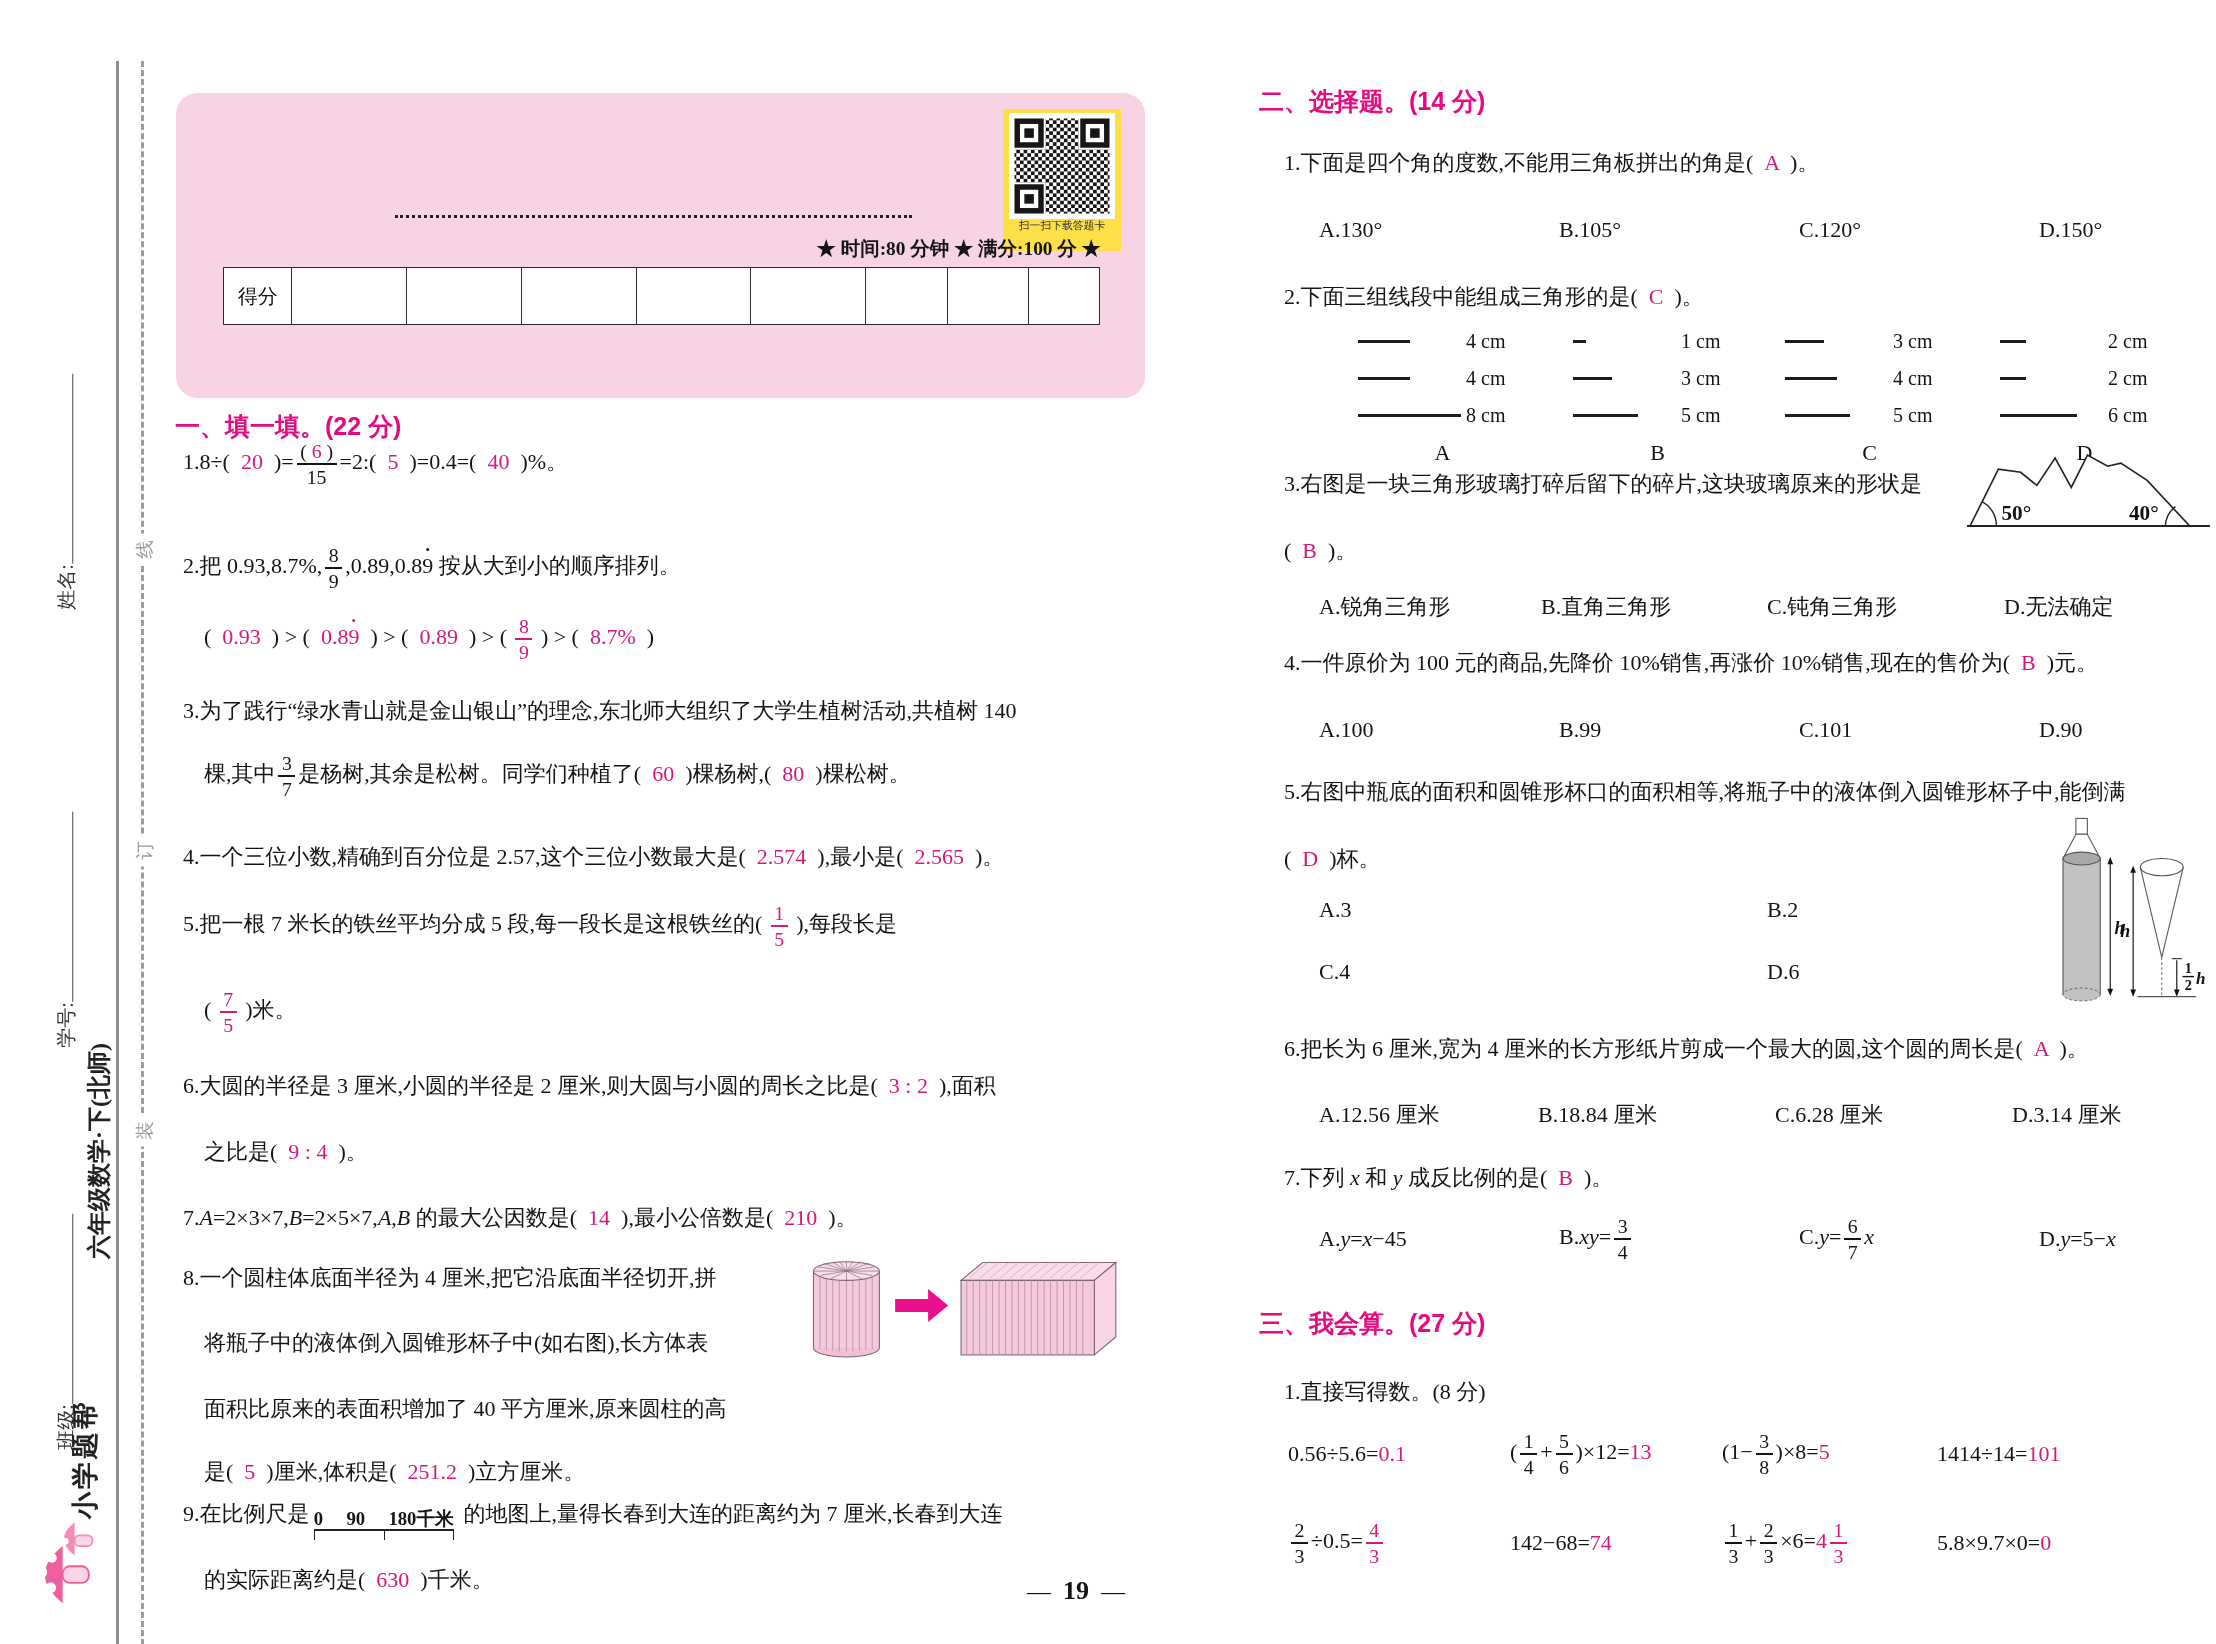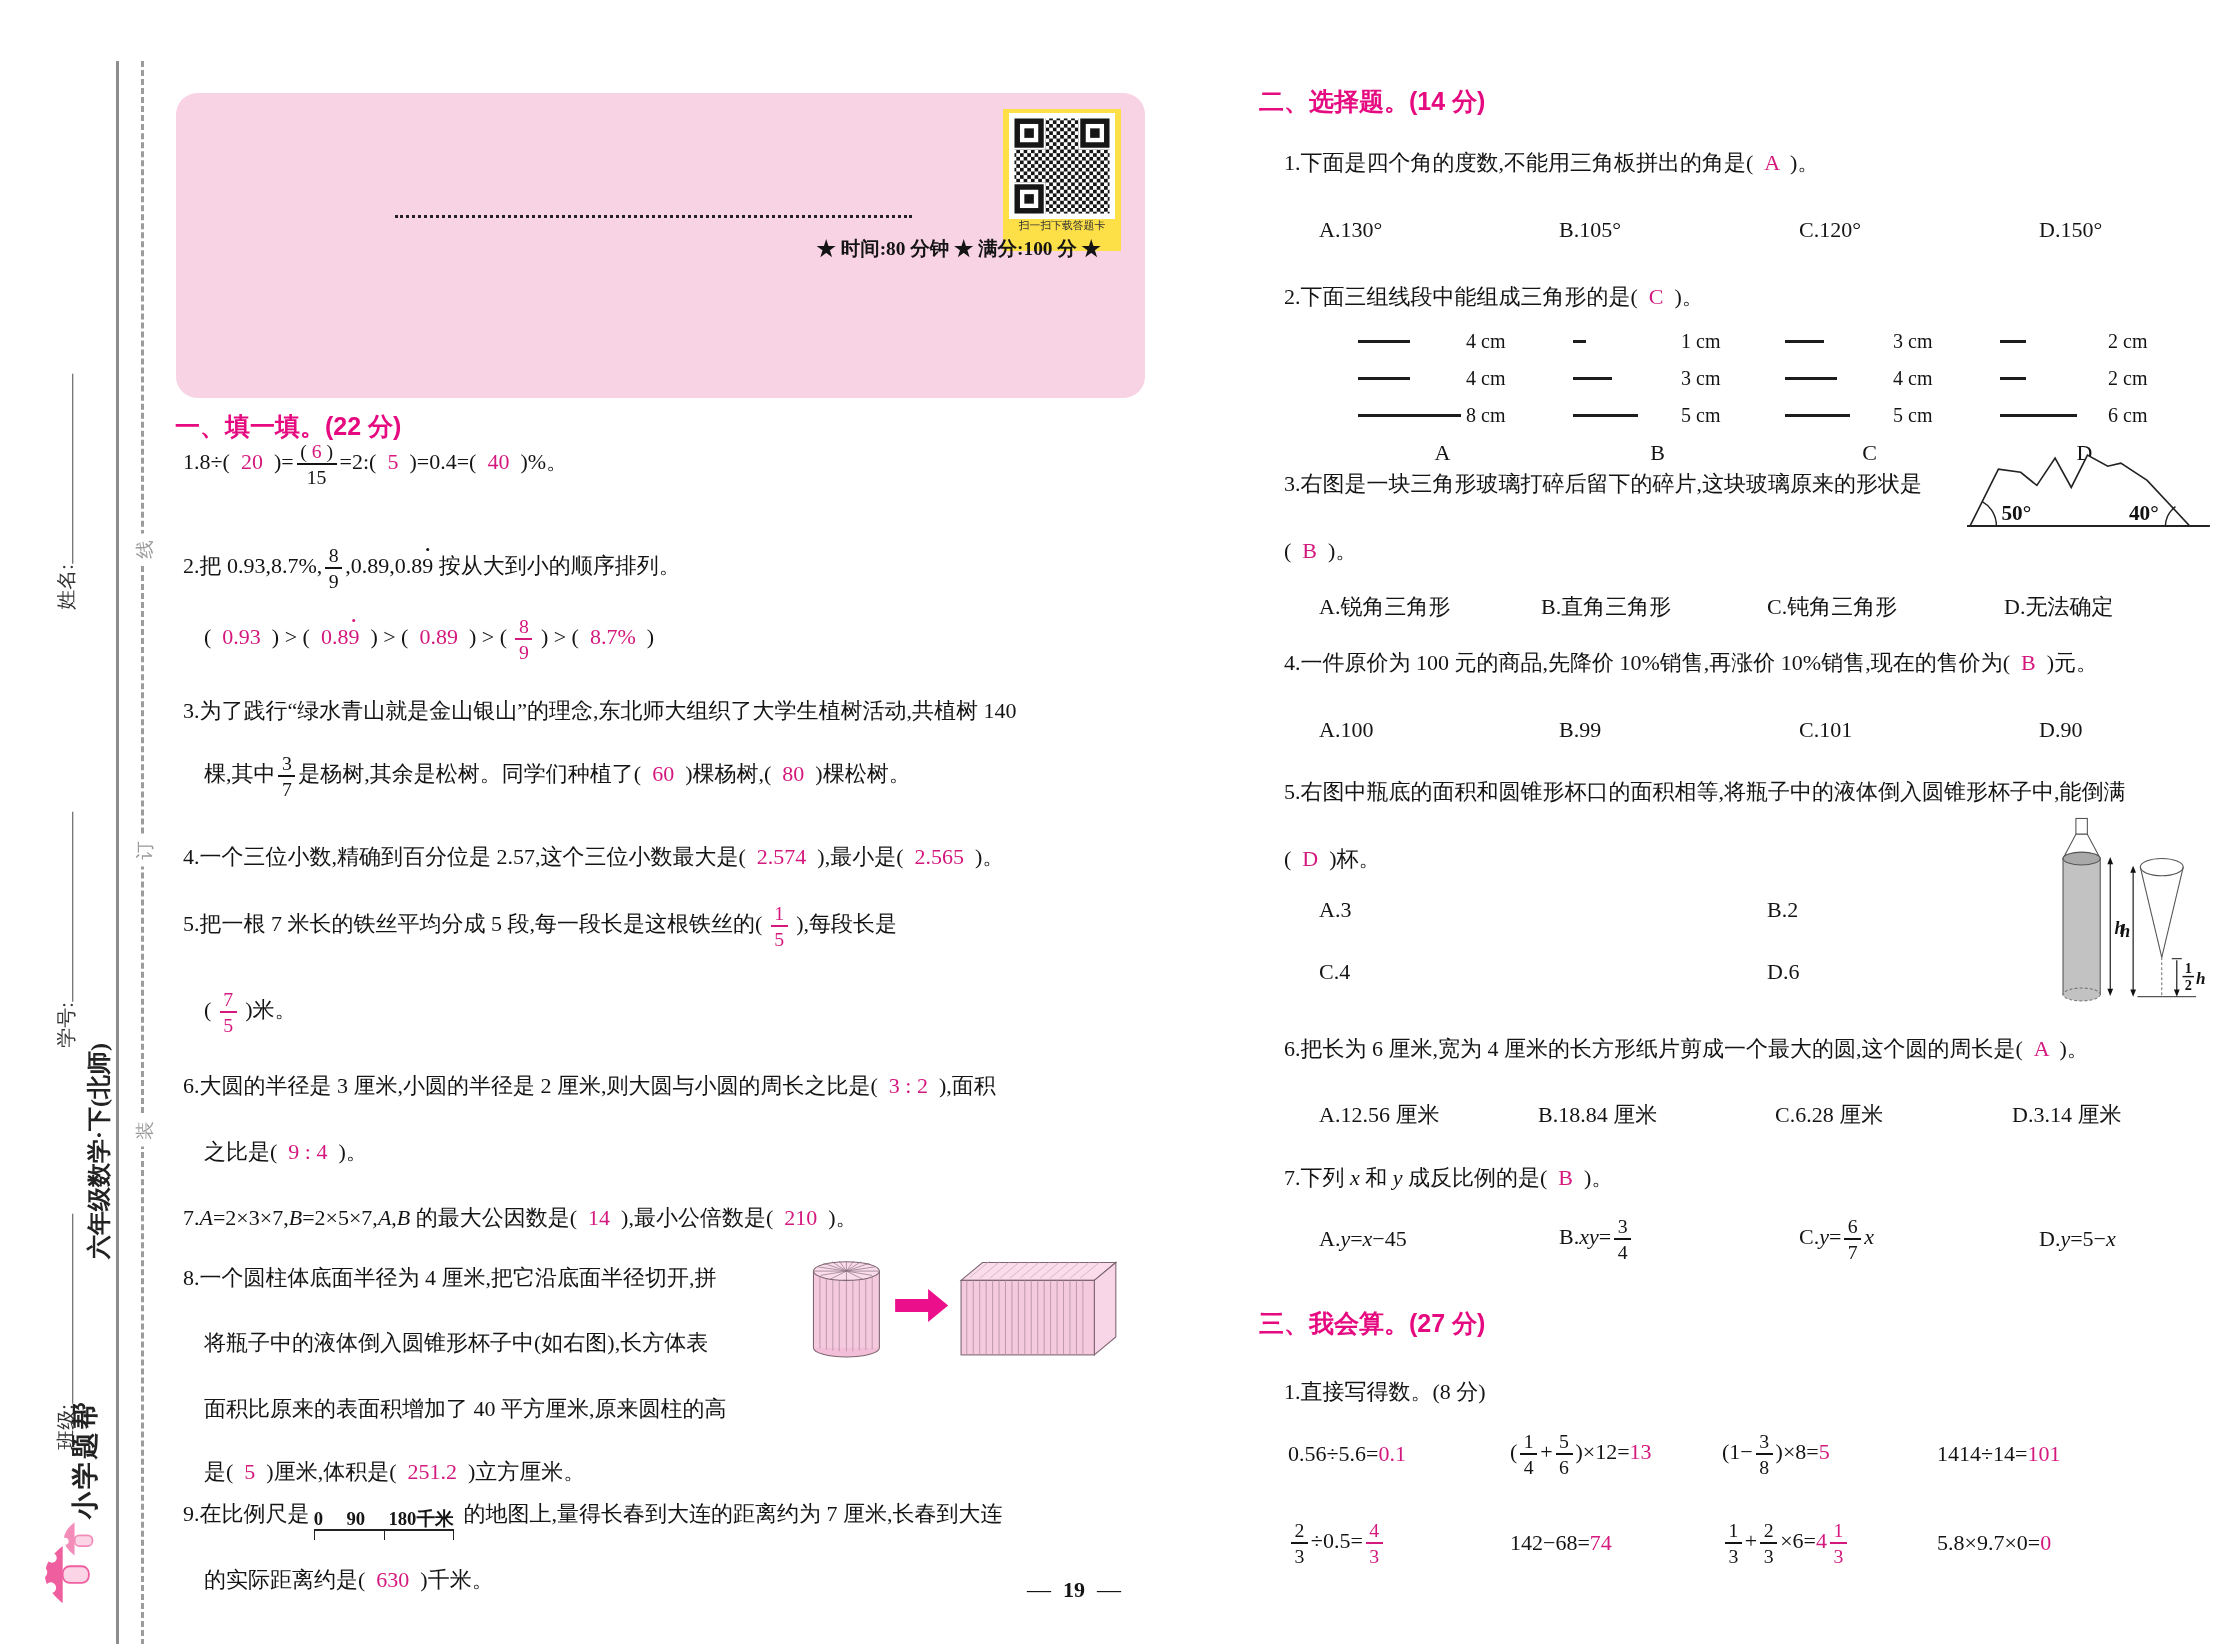--- a/index.html
+++ b/index.html
@@ -55,21 +55,21 @@
   .g-q5{grid-template-columns:448px auto;row-gap:36px;width:717px}
   .g-calc{grid-template-columns:222px 212px 215px auto;width:926px;align-items:center}
   
   .seggrid{position:absolute;left:1358px;top:323px;display:grid;grid-template-columns:215px 212px 215px auto}
   .seg-row{display:flex;align-items:center;height:37px}
   .seg-slot{width:108px}
   .seg-line{height:2.9px;background:#1d1d1d}
   .seg-text{font-size:20px;white-space:pre}
   .seg-label{width:169px;text-align:center;font-size:22px;margin-top:5.7px}
   .pagenum{position:absolute;left:1027px;top:1576px;font-size:24px;white-space:pre}
-  .pagenum b{font-size:22px}
+  .pagenum b{font-size:26px}
 </style>
 </head>
 <body>
 
 <div class="vline-solid"></div>
 <div class="vline-dash"></div>
 <div class="bindchar" style="top:535px">线</div>
 <div class="bindchar" style="top:836px">订</div>
 <div class="bindchar" style="top:1116px">装</div>
 
@@ -127,20 +127,31 @@
         <col style="width:13.1%">
         <col style="width:13.1%">
         <col style="width:13.1%">
         <col style="width:13.1%">
         <col style="width:13.1%">
         <col style="width:9.3%">
         <col style="width:9.3%">
         <col style="width:8.1%">
       </colgroup>
     <tbody>
+    <tr class="r2">
+      <td>得分</td>
+      <td></td>
+          <td></td>
+      <td></td>
+          <td></td>
+      <td></td>
+          <td></td>
+      <td></td>
+          <td></td>
+    </tr>
   </tbody>
     </table>
 </div>
 
 <div class="sec-head" style="left:175px;top:410px">一、填一填。(22 分)</div>
 <div class="line" style="left:183px;top:441px"><span class="">1.8÷(  </span><span class="mg ">20</span><span class="">  )=</span><span class="frac"><span class="fn"><span class="">( </span><span class="mg ">6</span><span class=""> )</span></span><span class="fd">15</span></span><span class="">=2:(  </span><span class="mg ">5</span><span class="">  )=0.4=(  </span><span class="mg ">40</span><span class="">  )%。</span></div>
 <div class="line" style="left:183px;top:545px"><span class="">2.把 0.93,8.7%,</span><span class="frac"><span class="fn">8</span><span class="fd">9</span></span><span class="">,0.89,0.8</span><span class="odot">9</span><span class=""> 按从大到小的顺序排列。</span></div>
 <div class="line" style="left:204px;top:616px"><span class="">(  </span><span class="mg ">0.93</span><span class="">  ) &gt; (  </span><span class="mg ">0.8</span><span class="mg odot">9</span><span class="">  ) &gt; (  </span><span class="mg ">0.89</span><span class="">  ) &gt; ( </span><span class="frac mg"><span class="fn">8</span><span class="fd">9</span></span><span class=""> ) &gt; (  </span><span class="mg ">8.7%</span><span class="">  )</span></div>
 <div class="line" style="left:183px;top:697px"><span class="">3.为了践行“绿水青山就是金山银山”的理念,东北师大组织了大学生植树活动,共植树 140</span></div>
 <div class="line" style="left:204px;top:753px"><span class="">棵,其中</span><span class="frac"><span class="fn">3</span><span class="fd">7</span></span><span class="">是杨树,其余是松树。同学们种植了(  </span><span class="mg ">60</span><span class="">  )棵杨树,(  </span><span class="mg ">80</span><span class="">  )棵松树。</span></div>

